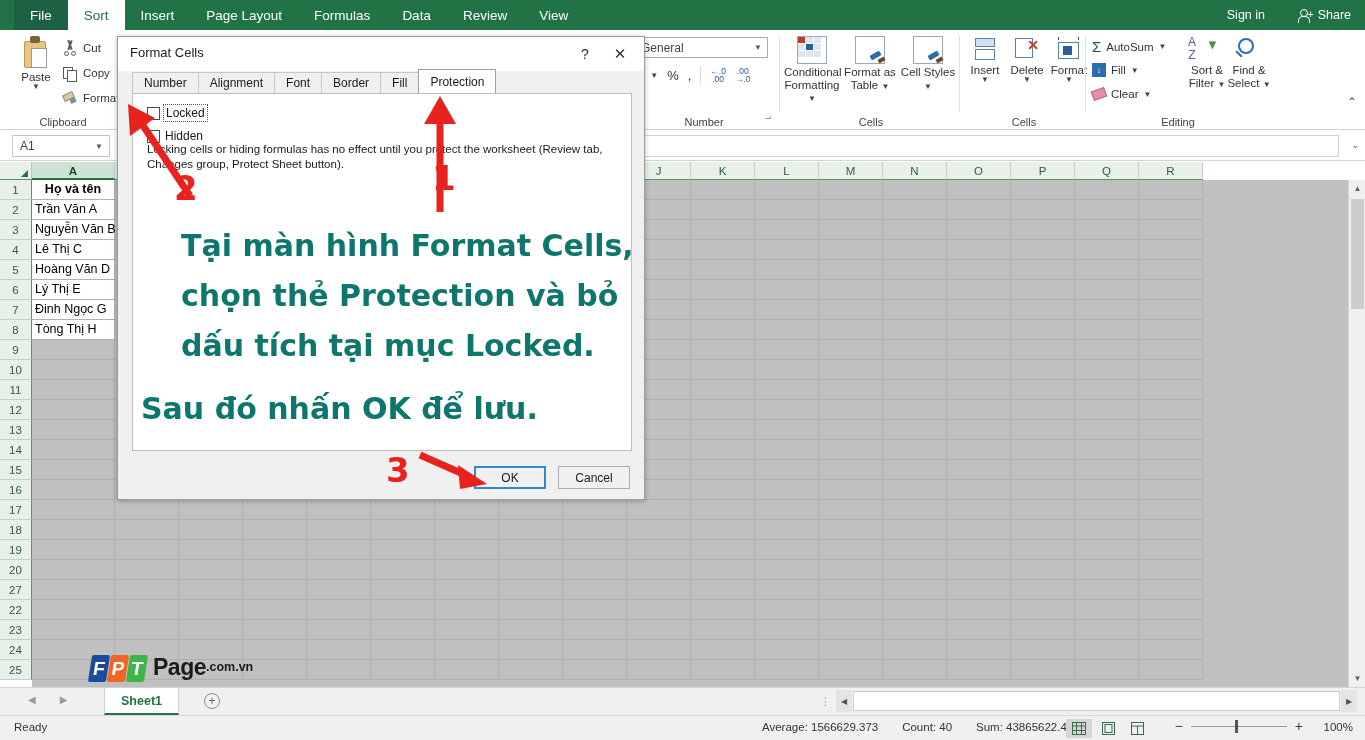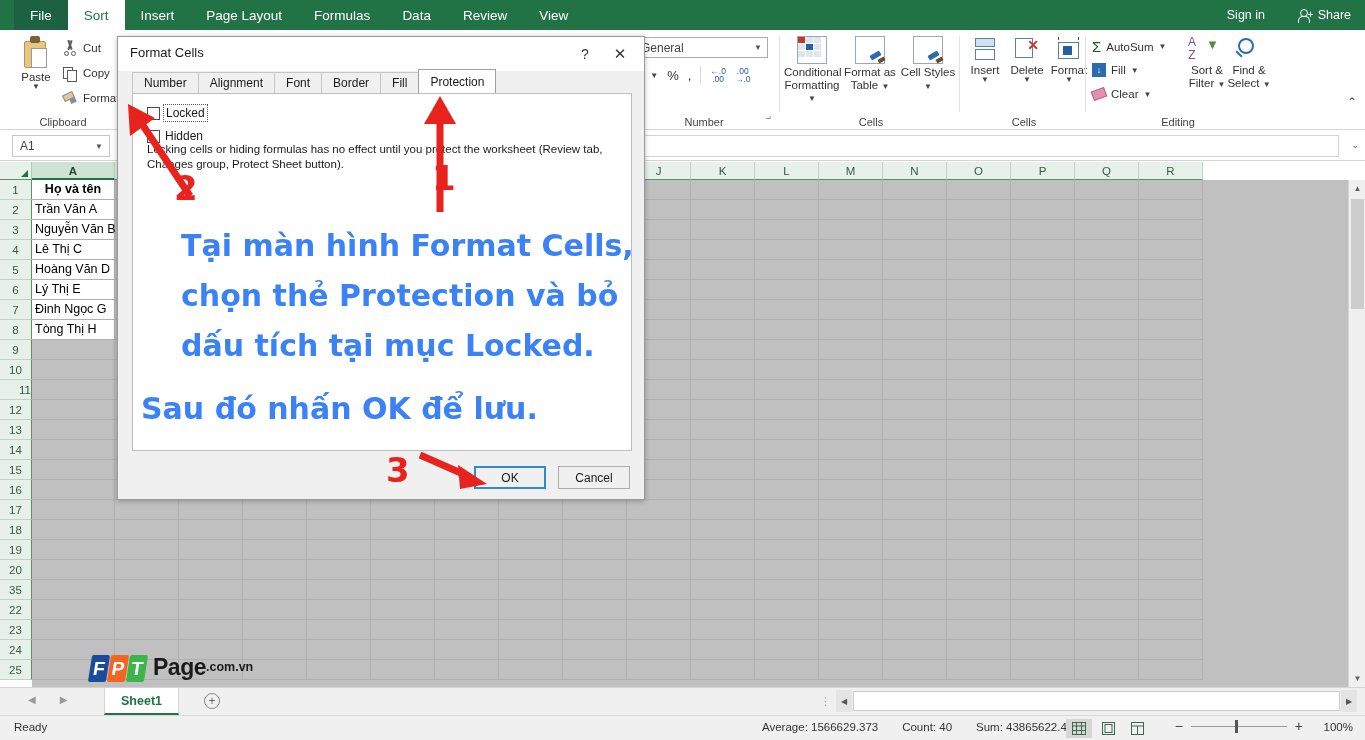--- a/index.html
+++ b/index.html
@@ -236,21 +236,21 @@
   .dlg-btns { position:absolute; right:14px; bottom:10px; display:flex; gap:12px; }
   .dbtn {
     width:72px; height:23px; font-size:12px; color:#1a1a1a; background:#f0f0f0;
     border:1px solid #adadad; display:flex; align-items:center; justify-content:center;
   }
   .dbtn.primary { border:2px solid #2e8ad1; background:#f0f0f0; }
 
   
   .anno { position:absolute; left:0; top:0; width:1365px; height:740px; pointer-events:none; }
   .anno-text {
-    position:absolute; color:#3b82f6; font-weight:bold; font-family:"DejaVu Sans", sans-serif;
+    position:absolute; color:#0f766e; font-weight:bold; font-family:"DejaVu Sans", sans-serif;
     letter-spacing:0px;
   }
   .anno-num { position:absolute; color:#e8231e; font-weight:bold; font-size:34px; font-family:"DejaVu Sans", sans-serif; }
   .line1 { left:181px; top:228px; font-size:30px; }
   .line2 { left:181px; top:278px; font-size:30px; }
   .line3 { left:181px; top:328px; font-size:30px; }
   .line4 { left:141px; top:391px; font-size:30px; }
 </style>
 </head>
 <body>
@@ -469,31 +469,31 @@
         <div class="rowcell" style="top: 0px; height: 20px;">1</div>
         <div class="rowcell" style="top: 20px; height: 20px;">2</div>
         <div class="rowcell" style="top: 40px; height: 20px;">3</div>
         <div class="rowcell" style="top: 60px; height: 20px;">4</div>
         <div class="rowcell" style="top: 80px; height: 20px;">5</div>
         <div class="rowcell" style="top: 100px; height: 20px;">6</div>
         <div class="rowcell" style="top: 120px; height: 20px;">7</div>
         <div class="rowcell" style="top: 140px; height: 20px;">8</div>
         <div class="rowcell" style="top: 160px; height: 20px;">9</div>
         <div class="rowcell" style="top: 180px; height: 20px;">10</div>
-        <div class="rowcell" style="top: 200px; height: 20px; text-align: right;">11</div>
+        <div class="rowcell" style="top: 200px; height: 20px;">11</div>
         <div class="rowcell" style="top: 220px; height: 20px;">12</div>
         <div class="rowcell" style="top: 240px; height: 20px;">13</div>
         <div class="rowcell" style="top: 260px; height: 20px;">14</div>
         <div class="rowcell" style="top: 280px; height: 20px;">15</div>
         <div class="rowcell" style="top: 300px; height: 20px;">16</div>
         <div class="rowcell" style="top: 320px; height: 20px;">17</div>
         <div class="rowcell" style="top: 340px; height: 20px;">18</div>
         <div class="rowcell" style="top: 360px; height: 20px;">19</div>
         <div class="rowcell" style="top: 380px; height: 20px;">20</div>
-        <div class="rowcell" style="top: 400px; height: 20px;">35</div>
+        <div class="rowcell" style="top: 400px; height: 20px;">27</div>
         <div class="rowcell" style="top: 420px; height: 20px;">22</div>
         <div class="rowcell" style="top: 440px; height: 20px;">23</div>
         <div class="rowcell" style="top: 460px; height: 20px;">24</div>
         <div class="rowcell" style="top: 480px; height: 20px;">25</div>
       </div>
     <div class="gridarea" id="gridarea">
         <div class="gcell" style="left: 1107px; top: 480px; width: 64px; height: 20px;"></div>
         <div class="gcell" style="left: 1043px; top: 480px; width: 64px; height: 20px;"></div>
         <div class="gcell" style="left: 979px; top: 480px; width: 64px; height: 20px;"></div>
         <div class="gcell" style="left: 915px; top: 480px; width: 64px; height: 20px;"></div>

